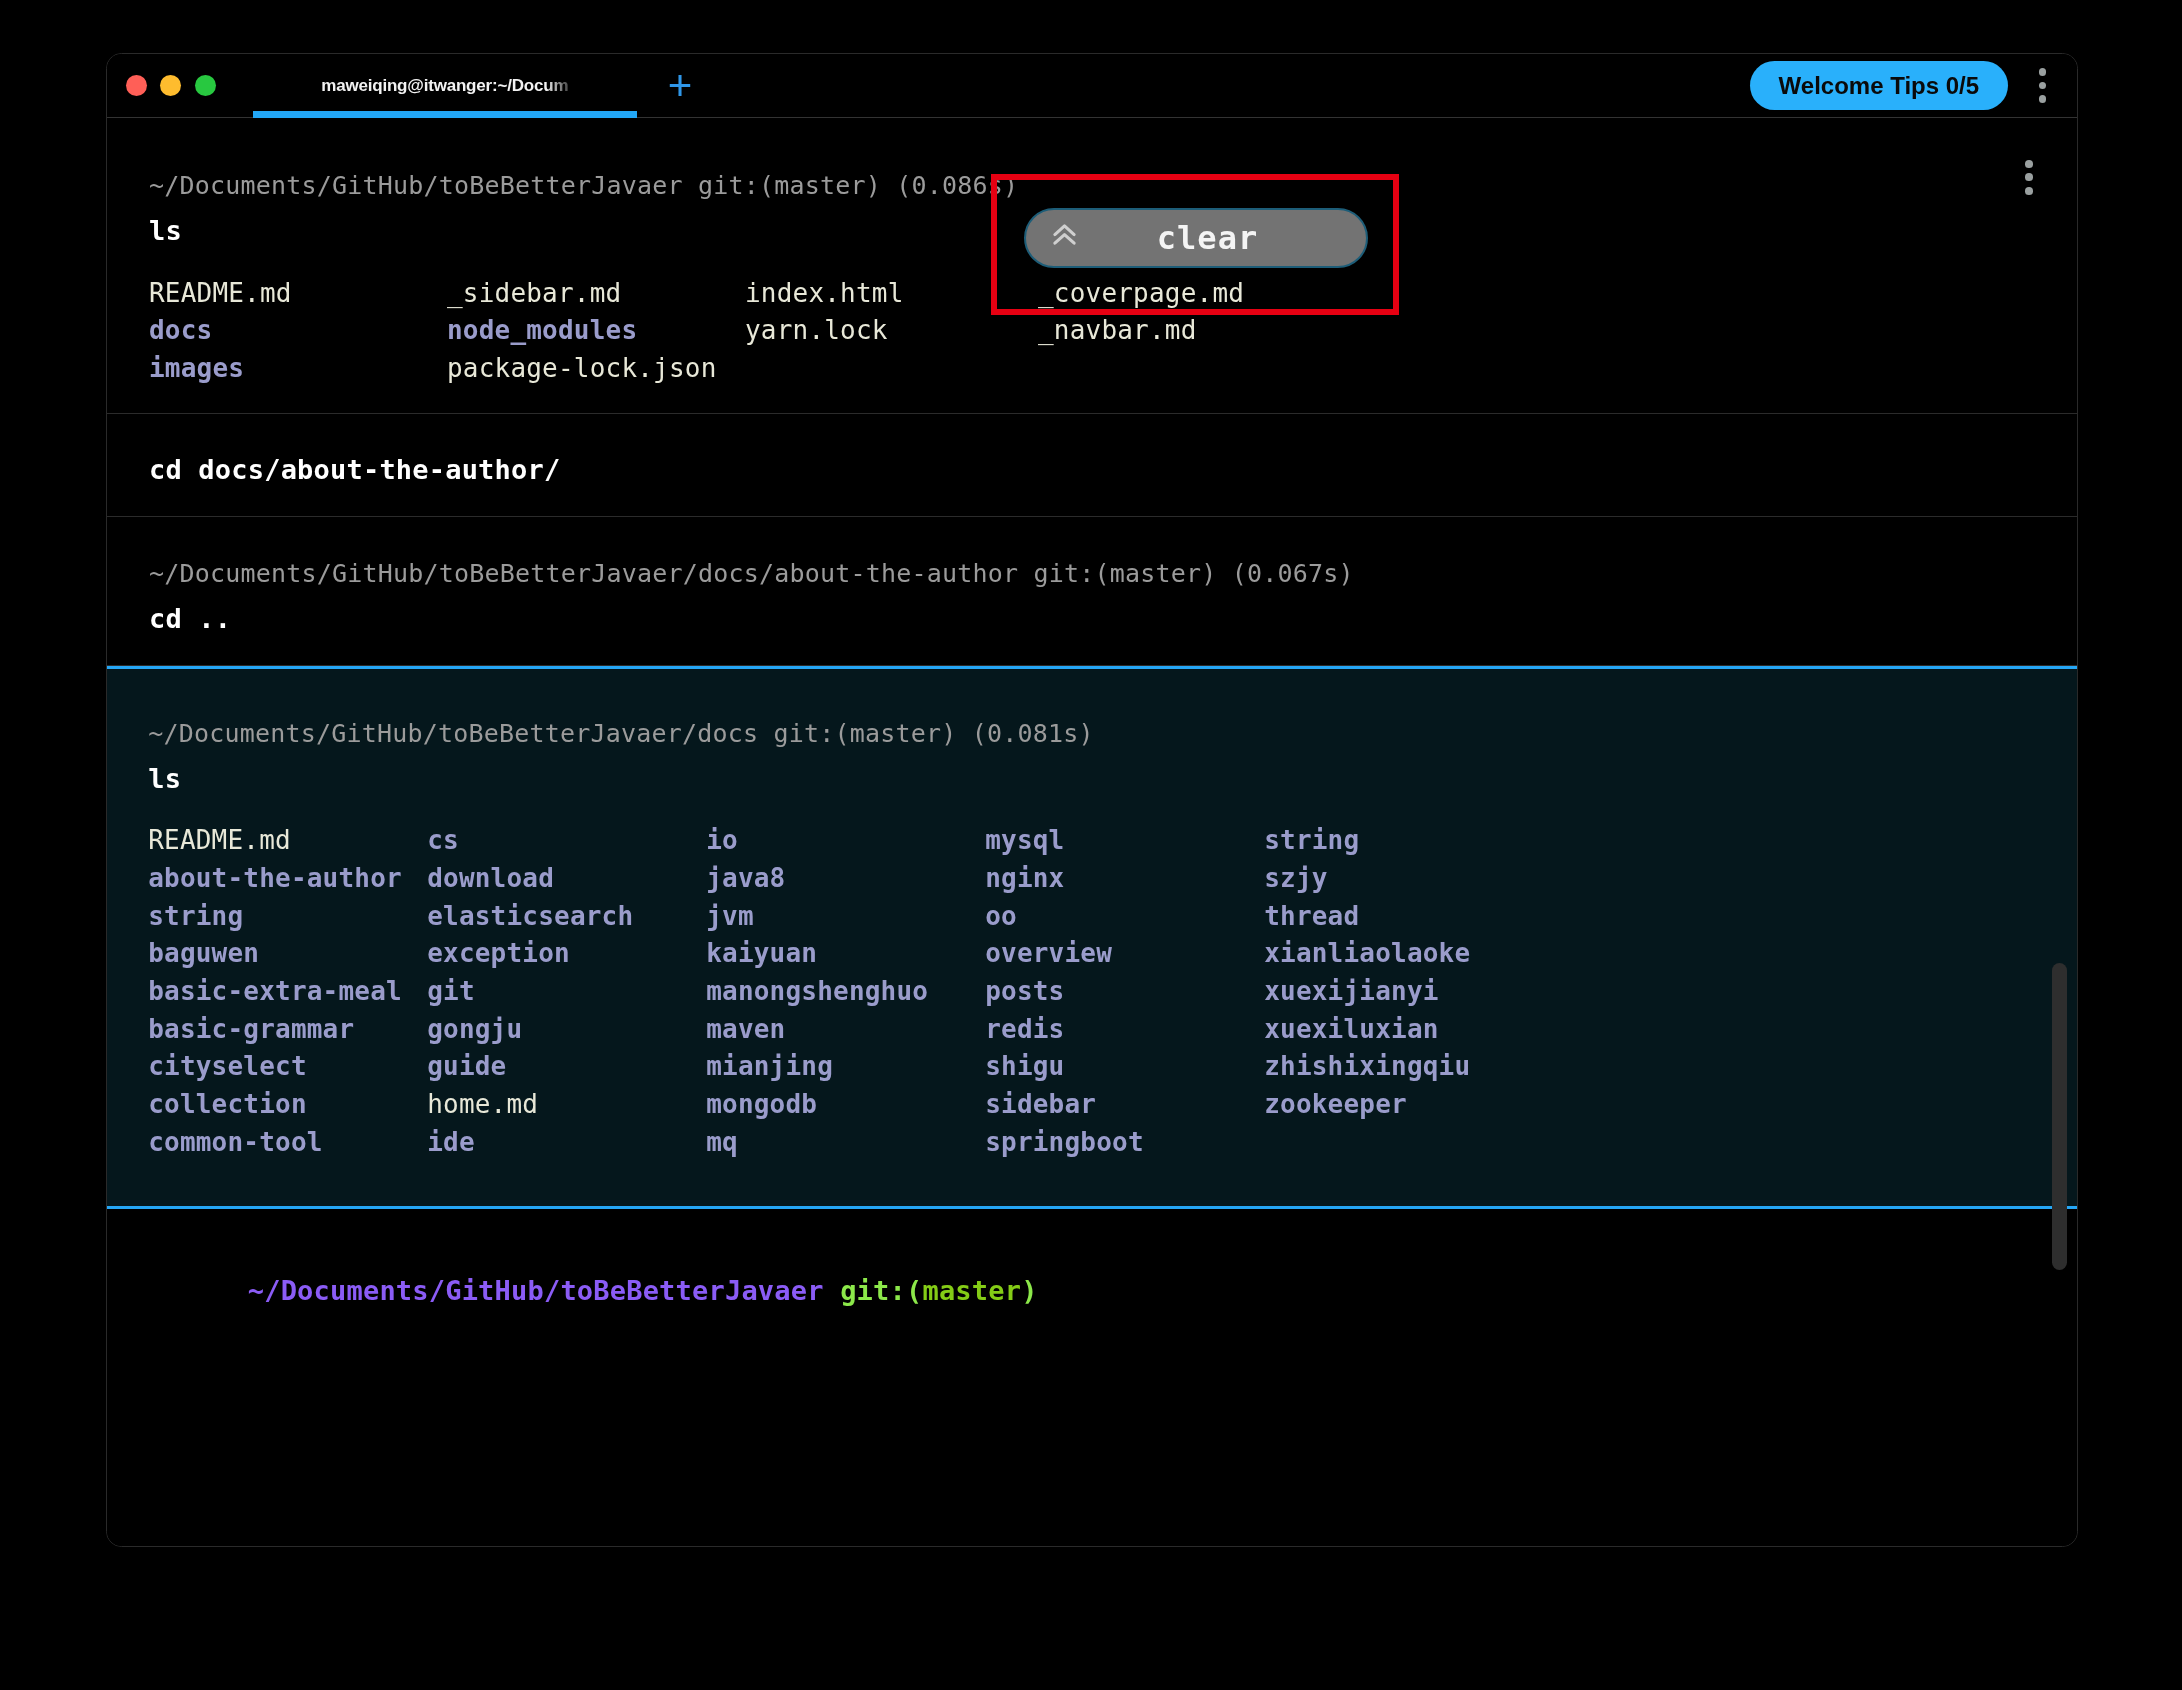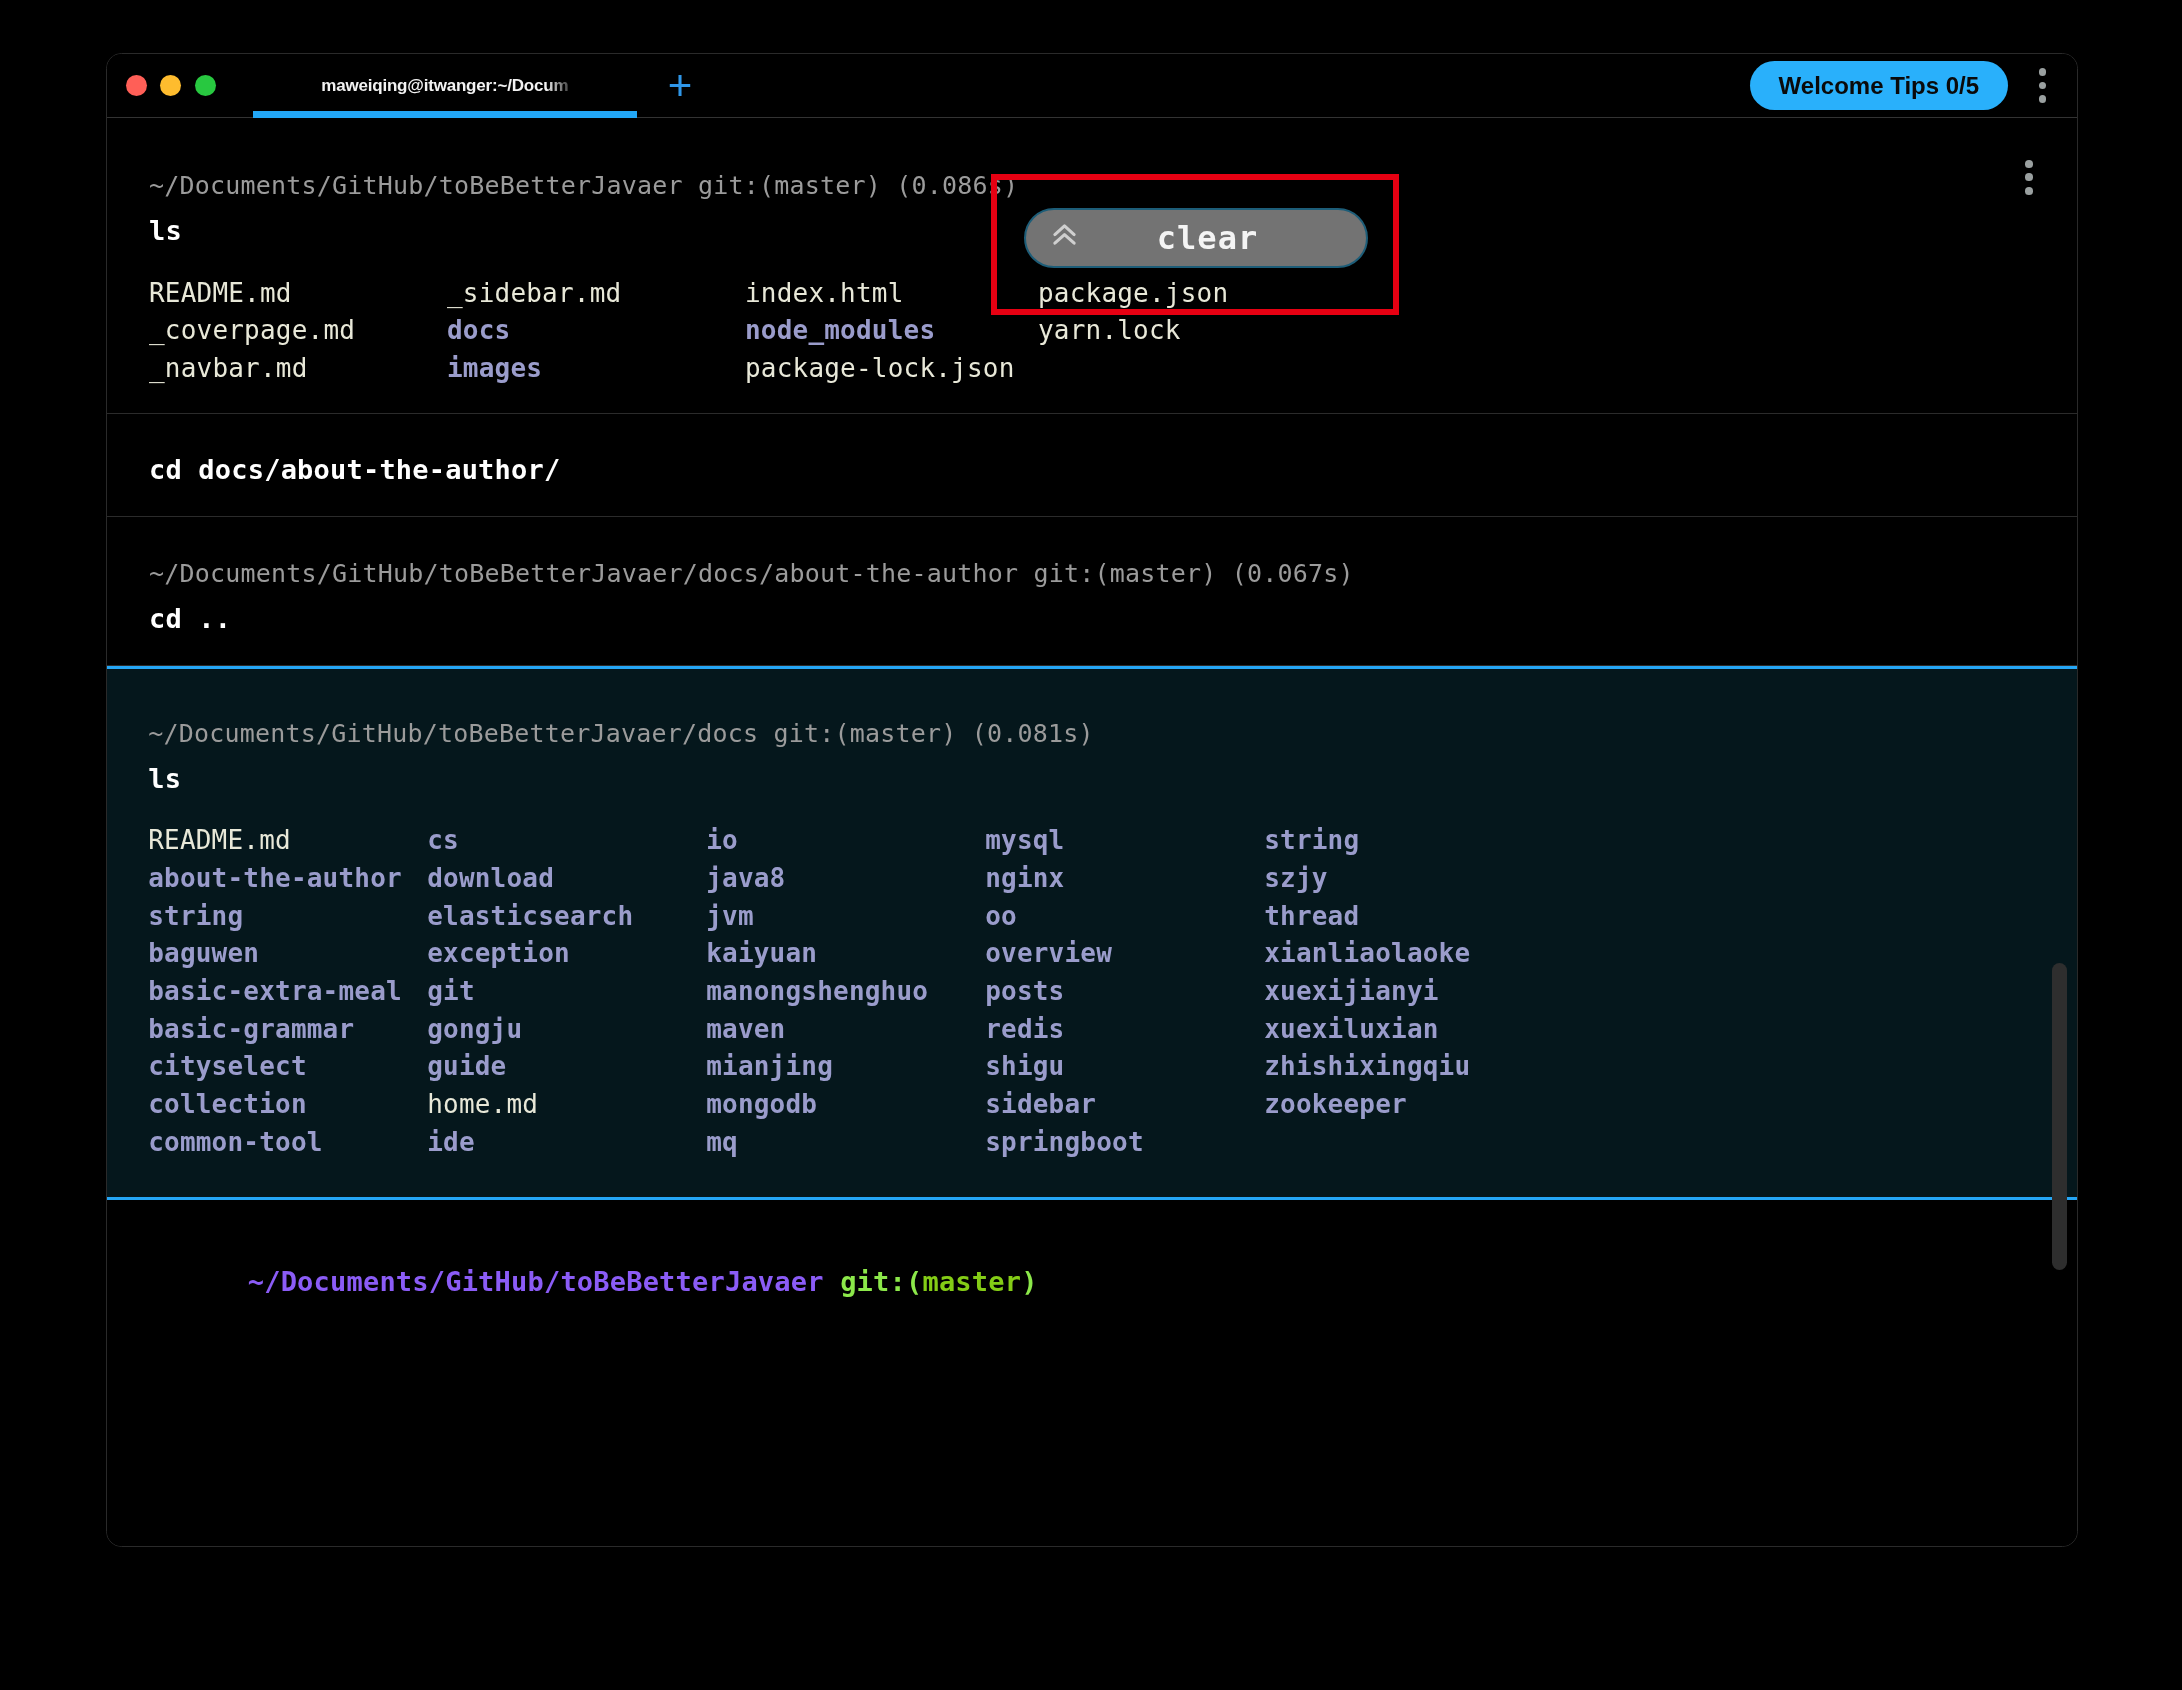--- a/index.html
+++ b/index.html
@@ -174,21 +174,21 @@
   
   .block.selected {
     background: #05171c;
     border-top: 3.8px solid #25a6f5;
     border-bottom: 3.8px solid #25a6f5;
     border-left: 3.8px solid #25a6f5;
     border-right: 3.8px solid #25a6f5;
     margin-left: -3.8px;
     margin-right: -5.8px;
     padding-top: 37px;
-    padding-bottom: 35px;
+    padding-bottom: 44px;
   }
 
   
   .final-prompt {
     padding: 35px 42px 0 42px;
     font-size: 27px;
     font-weight: 700;
     white-space: pre;
     letter-spacing: 0.2px;
   }
@@ -289,21 +289,20 @@
   <div class="term">
     <div id="blocks-root">
         <div class="block first">
           <div class="block-inner">
             <div class="prompt-line">~/Documents/GitHub/toBeBetterJavaer git:(master) (0.086s)</div>
             <div class="cmd-line">ls</div>
             <div class="ls-grid" style="grid-template-columns: 298px 298px 293px auto;">
               <div class="cell file">README.md</div>
               <div class="cell file">_sidebar.md</div>
               <div class="cell file">index.html</div>
-              <div class="cell file">package.json</div>
               <div class="cell file">_coverpage.md</div>
               <div class="cell dir">docs</div>
               <div class="cell dir">node_modules</div>
               <div class="cell file">yarn.lock</div>
               <div class="cell file">_navbar.md</div>
               <div class="cell dir">images</div>
               <div class="cell file">package-lock.json</div>
               <div class="cell file"></div>
             </div>
           </div>

